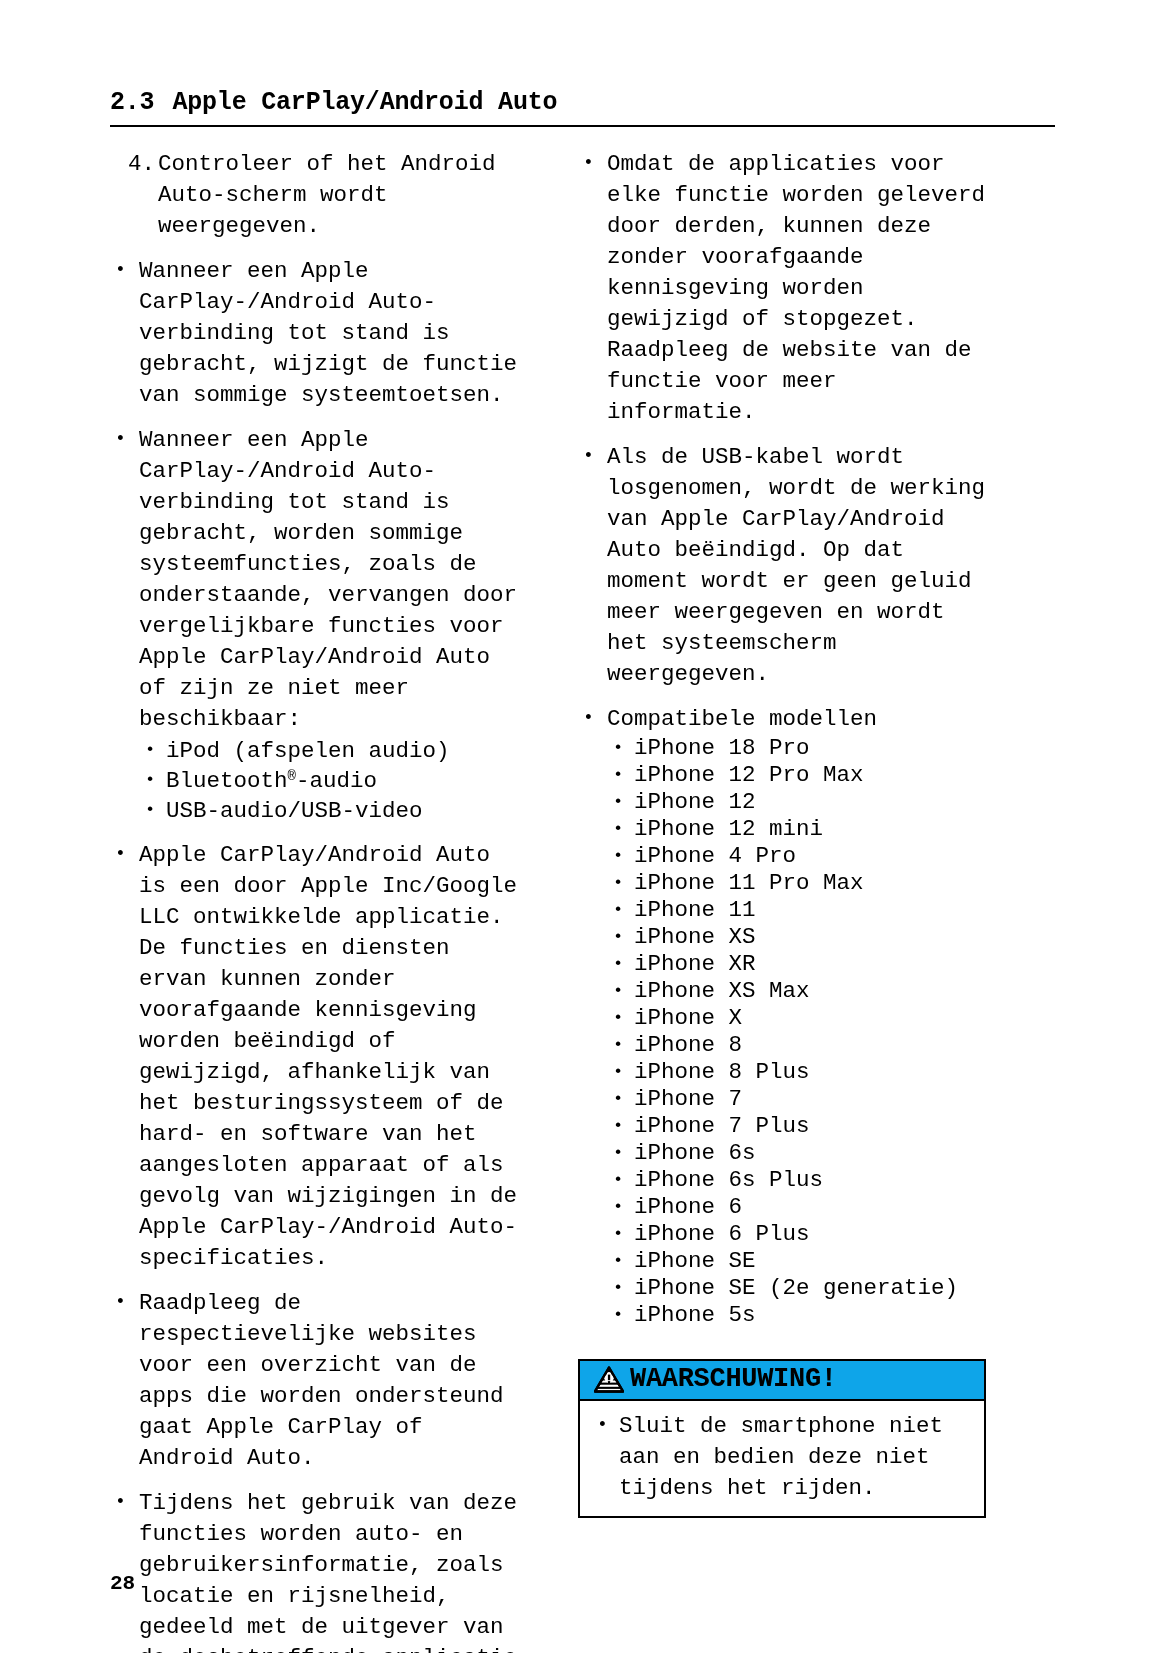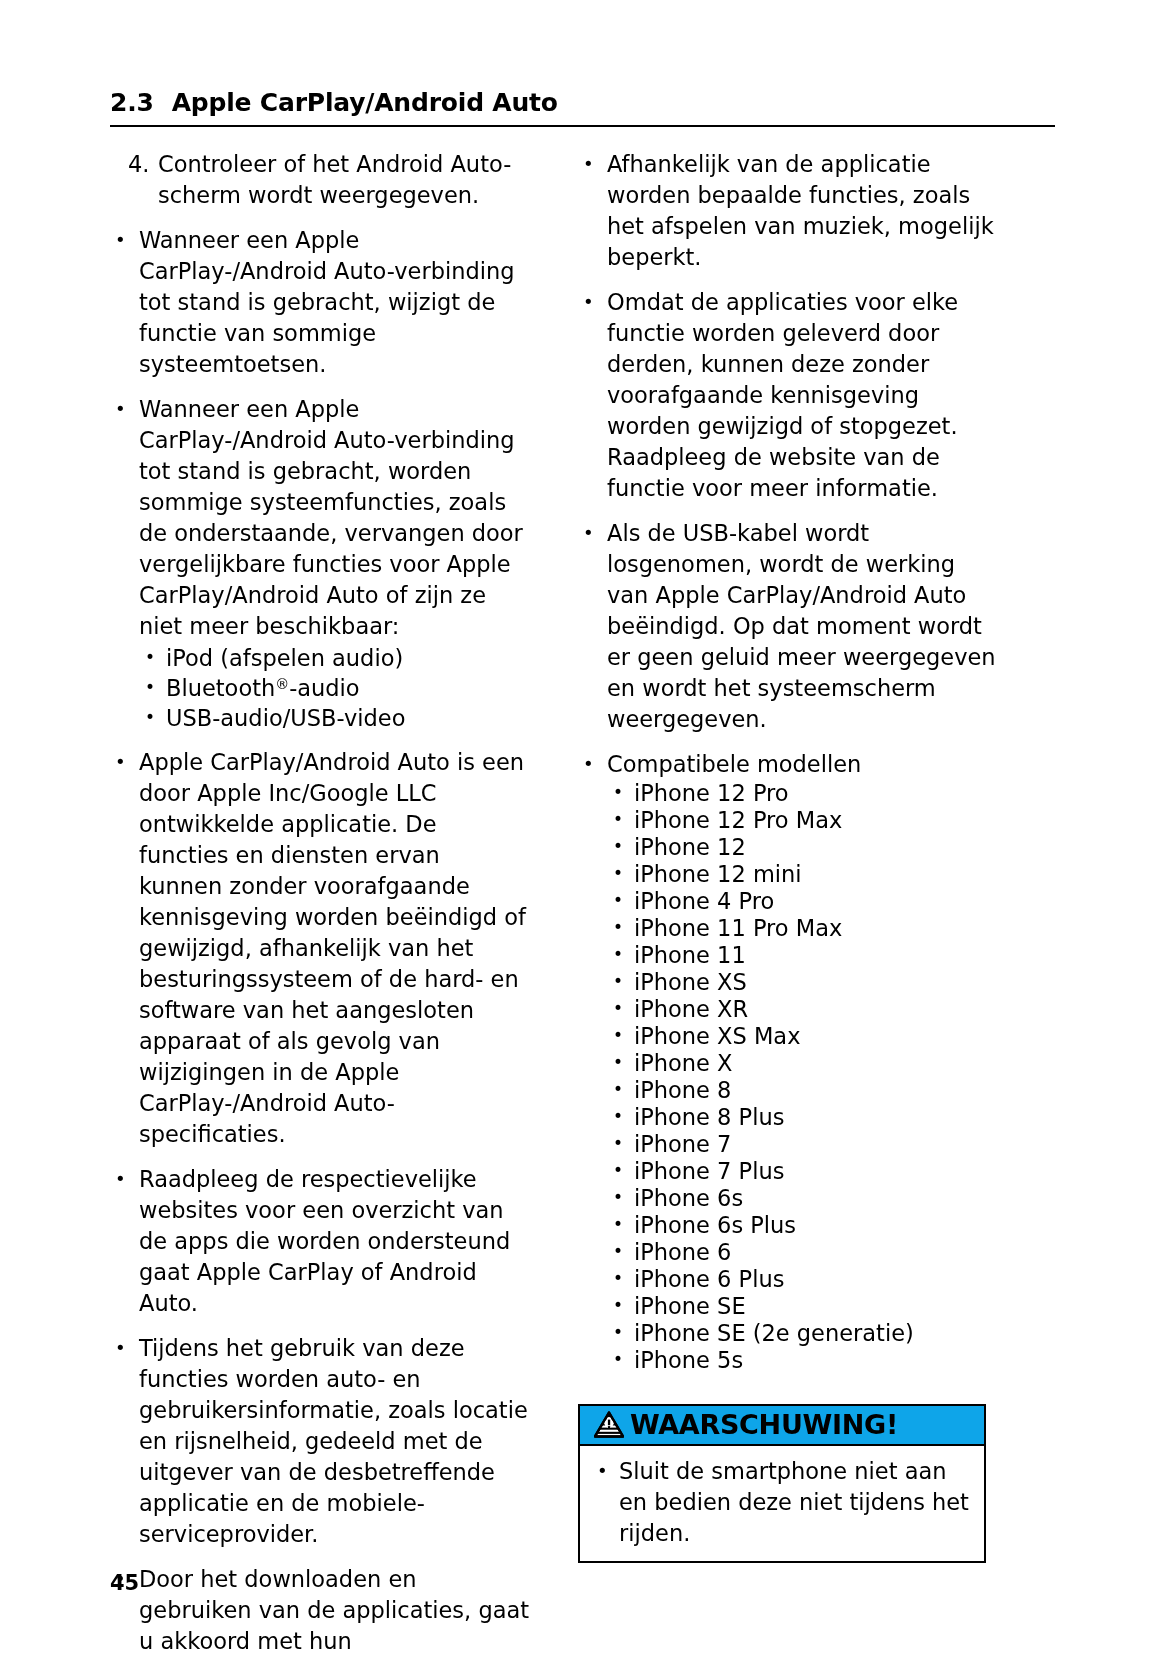--- a/index.html
+++ b/index.html
@@ -16,20 +16,21 @@
     -webkit-font-smoothing: antialiased;
   }
 
   .page {
     position: absolute;
     left: 0; top: 0;
     width: 965px;
     height: 1653px;
     box-sizing: border-box;
     padding: 88px 110px 0 110px;
+    font-family: Liberation Mono, monospace;
   }
 
   
   .header {
     display: flex;
     align-items: baseline;
     font-weight: bold;
     font-size: 25px;
     letter-spacing: -0.2px;
     padding-bottom: 8px;
@@ -258,32 +259,29 @@
         </li>
 
       </ul>
 
     </div>
 
     <div class="col">
 
       <ul class="bullets">
         <li>
-          <span>Afhankelijk van de applicatie worden bepaalde functies, zoals het afspelen van muziek, mogelijk beperkt.</span>
-        </li>
-        <li>
           <span>Omdat de applicaties voor elke functie worden geleverd door derden, kunnen deze zonder voorafgaande kennisgeving worden gewijzigd of stopgezet. Raadpleeg de website van de functie voor meer informatie.</span>
         </li>
         <li>
           <span>Als de USB-kabel wordt losgenomen, wordt de werking van Apple CarPlay/Android Auto beëindigd. Op dat moment wordt er geen geluid meer weergegeven en wordt het systeemscherm weergegeven.</span>
         </li>
         <li class="tight">
           <span>Compatibele modellen</span>
           <ul class="modellist">
-            <li><span>iPhone 12 Pro</span></li>
+            <li><span>iPhone 18 Pro</span></li>
             <li><span>iPhone 12 Pro Max</span></li>
             <li><span>iPhone 12</span></li>
             <li><span>iPhone 12 mini</span></li>
             <li><span>iPhone 4 Pro</span></li>
             <li><span>iPhone 11 Pro Max</span></li>
             <li><span>iPhone 11</span></li>
             <li><span>iPhone XS</span></li>
             <li><span>iPhone XR</span></li>
             <li><span>iPhone XS Max</span></li>
             <li><span>iPhone X</span></li>
@@ -330,15 +328,15 @@
             <li>
               <span>Sluit de smartphone niet aan en bedien deze niet tijdens het rijden.</span>
             </li>
           </ul>
         </div>
       </div>
 
     </div>
   </div>
 
-  <div class="page-number">45</div>
+  <div class="page-number">28</div>
 
 </div>
 
 </body></html>

